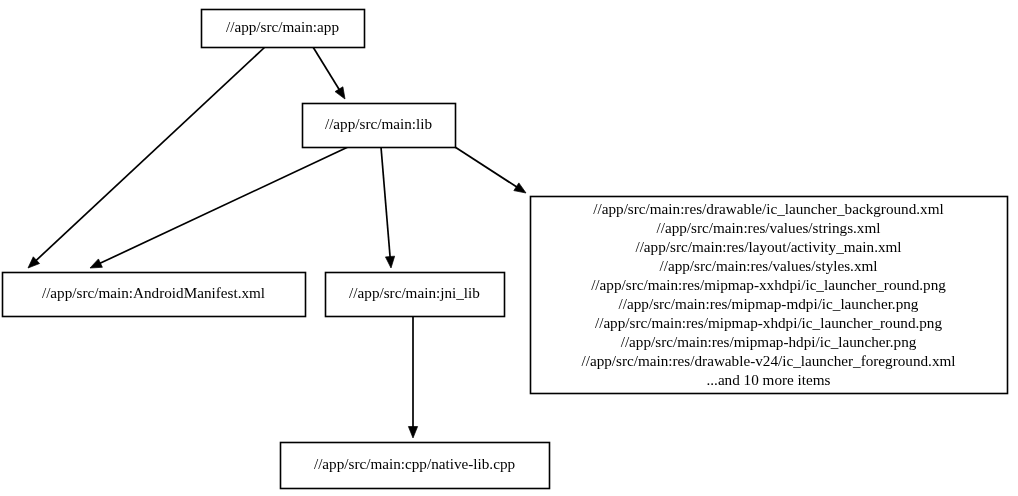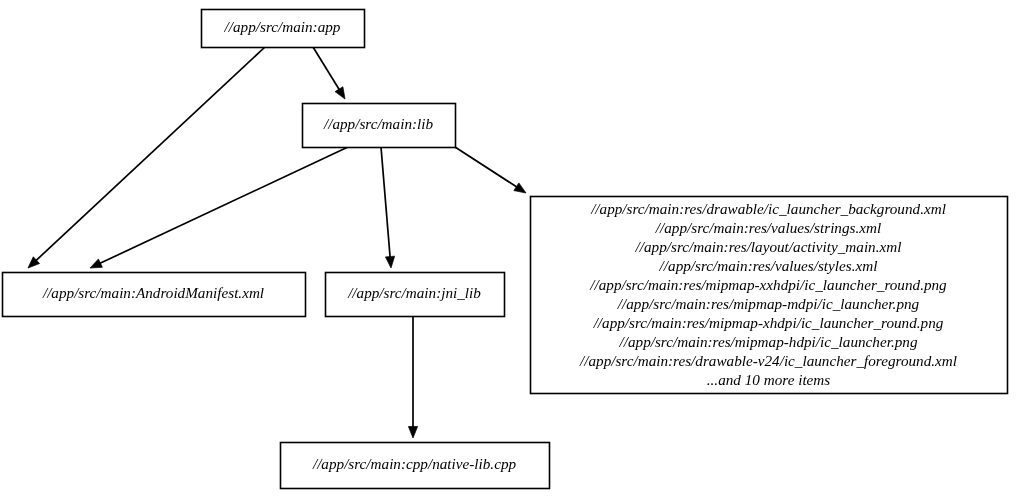--- a/index.html
+++ b/index.html
@@ -10,21 +10,20 @@
   body {
     width: 1018px;
     height: 496px;
     font-family: "Liberation Serif", "DejaVu Serif", serif;
     overflow: hidden;
   }
   #graph-root {
     position: relative;
     width: 1018px;
     height: 496px;
-    font-style: italic;
   }
   svg#graph-canvas {
     position: absolute;
     left: 0;
     top: 0;
     width: 1018px;
     height: 496px;
     display: block;
   }
   .node-box {

